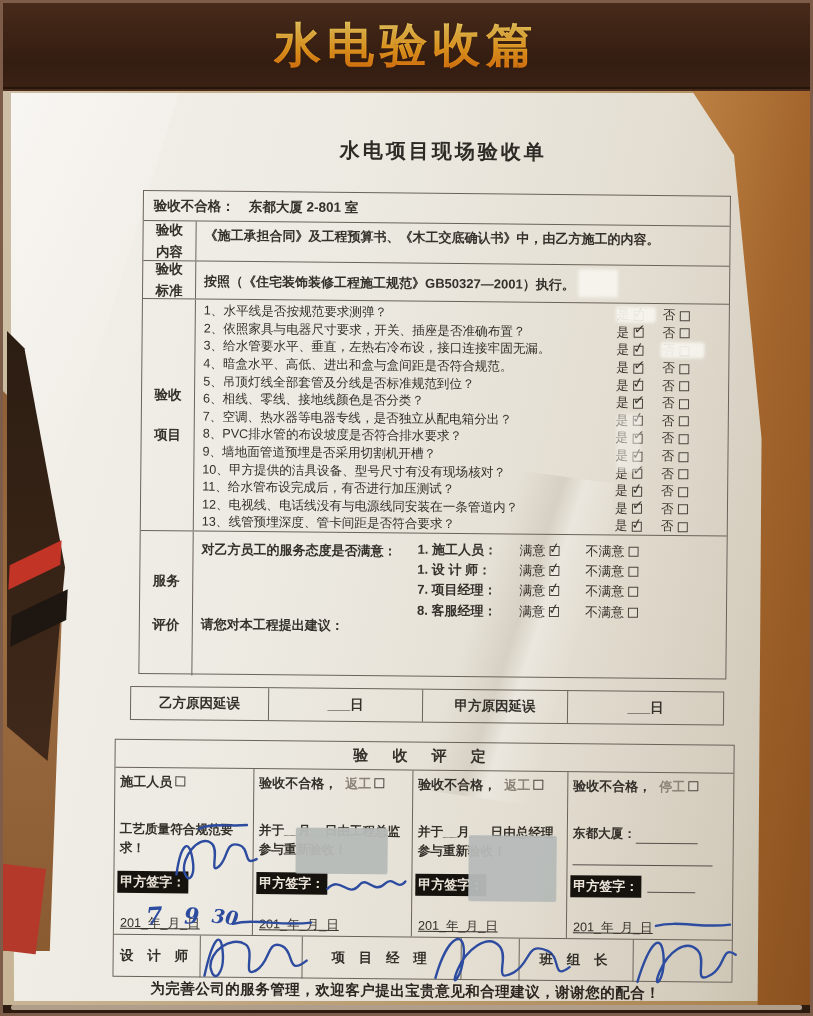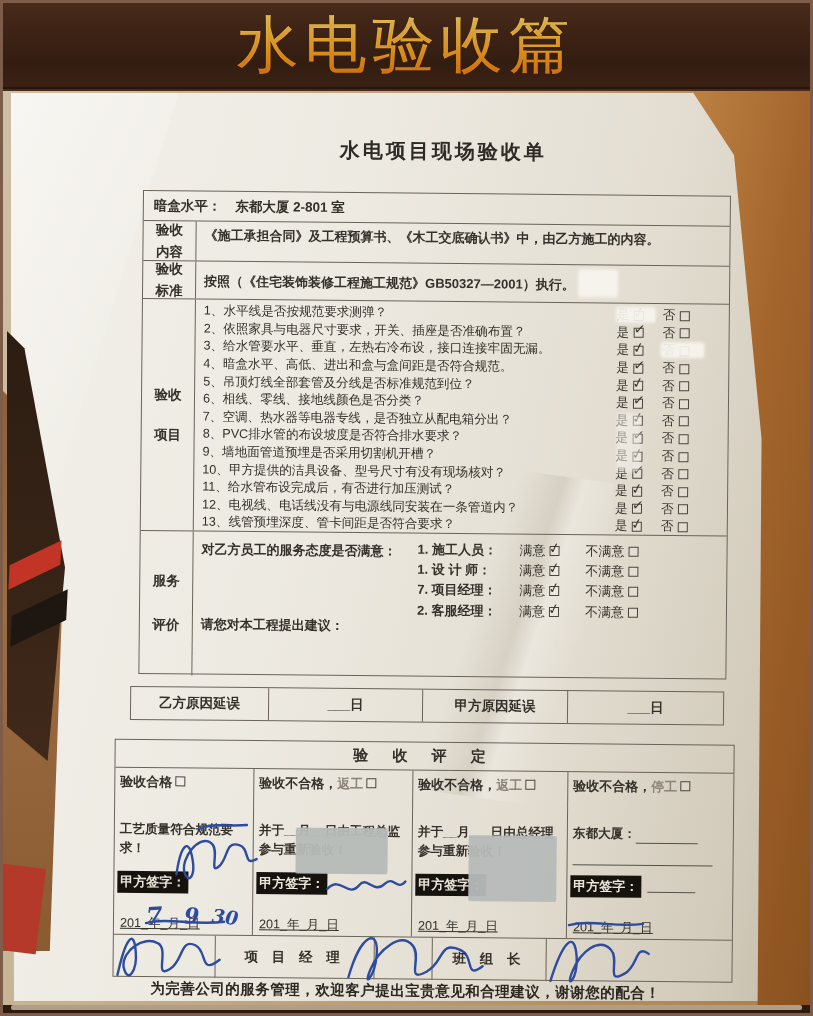--- a/index.html
+++ b/index.html
@@ -11,21 +11,21 @@
     border:3px solid #7d5c49;
   }
   
   .banner{
     position:absolute;left:0;top:0;width:807px;height:86px;
     background:linear-gradient(#482a1a,#331d11 70%,#3a2114);
     display:flex;align-items:center;justify-content:center;
     border-bottom:2px solid #241409;
   }
   .banner-title{
-    font-size:62px;font-weight:normal;letter-spacing:6px;color:#ffab17;
+    font-size:47px;font-weight:bold;letter-spacing:6px;color:#ffab17;
     background:linear-gradient(#ffe06a 15%,#ffb salaried 0,#ffb127 55%,#f07e10 90%);
     background:linear-gradient(#ffe06a 15%,#ffb127 55%,#f07e10 90%);
     -webkit-background-clip:text;background-clip:text;-webkit-text-fill-color:transparent;
     text-shadow:0 0 2px rgba(90,40,0,.25);
   }
   
   .photo{
     position:absolute;left:0;top:88px;width:807px;height:914px;
     background:linear-gradient(100deg,#cdbfa6,#b99a6e 60%,#a97f49);
     overflow:hidden;
@@ -106,21 +106,21 @@
   .delay{left:132px;top:595px;width:594px;height:34px;display:flex;}
   .dcell{border-right:1px solid #6a635a;display:flex;align-items:center;justify-content:center;font-size:13.5px;font-weight:bold;}
   .dcell:last-child{border-right:none;}
   
   .eval{left:117px;top:648px;width:620px;height:238px;}
   .ehead{height:28px;display:flex;align-items:center;justify-content:center;font-size:15px;font-weight:bold;letter-spacing:10px;border-bottom:1px solid #6a635a;}
   .ebody{display:flex;height:167px;border-bottom:1px solid #6a635a;}
   .ecol{position:relative;border-right:1px solid #6a635a;flex:none;}
   .ecol:last-child{border-right:none;}
   .etitle{position:absolute;left:5px;top:5px;font-size:13px;font-weight:bold;white-space:nowrap;}
-  .etag{color:#8b8377;margin-left:0;}
+  .etag{color:#8b8377;margin-left:8px;}
   .etitle .box{margin-left:3px;}
   .ebodytxt{position:absolute;left:5px;top:52px;right:3px;font-size:12.6px;line-height:19px;font-weight:bold;}
   .esign{position:absolute;left:3px;top:103px;display:flex;align-items:center;}
   .sign-label{background:#16120e;color:#ece6da;font-size:13px;font-weight:bold;padding:2px 3px;white-space:nowrap;}
   .edate{position:absolute;left:6px;bottom:2px;font-size:12.6px;white-space:nowrap;text-decoration:underline;}
   .uline{display:inline-block;border-bottom:1.2px solid #55504a;height:12px;vertical-align:bottom;}
   .redact{position:absolute;background:rgba(182,186,184,.95);filter:blur(.7px);border-radius:2px;}
   .hand{position:absolute;color:#2d4c9f;font-weight:bold;font-style:italic;font-family:"DejaVu Serif",serif;}
   .sig{position:absolute;pointer-events:none;}
   .sig path{fill:none;stroke:#2d4c9f;stroke-width:2.4;stroke-linecap:round;}
@@ -151,21 +151,21 @@
     <div class="chev-black"></div>
     <div class="strip-red"></div>
 
     <div class="form-layer">
 
       <div class="form-title">水电项目现场验收单</div>
 
       <div class="tbl" style="left:140px;top:99px;width:588px;height:484px;">
 
         <div class="row r-name">
-          <span>暗盒水平：</span>
+          <span>验收不合格：</span>
           <span class="val">东都大厦 2-801 室</span>
         </div>
 
         <div class="row r-content">
           <div class="lblcol">
             <span>验收</span>
             <span>内容</span>
           </div>
           <div class="cellmain">
             <div class="txt">《施工承担合同》及工程预算书、《木工交底确认书》中，由乙方施工的内容。</div>
@@ -407,21 +407,21 @@
                     <span class="box">
                       <i class="tick">✓</i>
                     </span>
                   </span>
                   <span class="unsat">
                     <span>不满意</span>
                     <span class="box"></span>
                   </span>
                 </div>
               <div class="rating">
-                  <span class="rname">2. 客服经理：</span>
+                  <span class="rname">8. 客服经理：</span>
                   <span class="sat">
                     <span>满意</span>
                     <span class="box">
                       <i class="tick">✓</i>
                     </span>
                   </span>
                   <span class="unsat">
                     <span>不满意</span>
                     <span class="box"></span>
                   </span>
@@ -437,21 +437,21 @@
         <div class="dcell" style="width:154px;">___日</div>
         <div class="dcell" style="width:145px;">甲方原因延误</div>
         <div class="dcell" style="flex:1;">___日</div>
       </div>
 
       <div class="tbl eval">
         <div class="ehead">验 收 评 定</div>
         <div class="ebody">
 
           <div class="ecol" style="width:139px;">
-            <div class="etitle"><span>验收合格</span><span class="box"></span></div>
+            <div class="etitle"><span>施工人员</span><span class="box"></span></div>
             <div class="ebodytxt">工艺质量符合规范要求！</div>
             <div class="esign">
                 <span class="sign-label">甲方签字：</span>
               </div>
             <svg class="sig" style="left:44px;top:46px;" width="110" height="80" viewBox="0 0 110 80">
               <path d="M18 60 C22 30,30 22,34 45 C37 62,30 70,26 58 C22 44,40 20,52 28 C62 34,50 60,60 52 C70 44,66 26,80 30 C92 33,84 52,98 44"></path>
               <path d="M40 14 C55 8,70 12,88 10"></path>
             </svg>
             <div class="edate">
               <span>201_年_月_日</span>
@@ -489,20 +489,21 @@
             <div class="ebodytxt"><span>东都大厦：</span><span class="uline" style="width:62px;"></span><br><span class="uline" style="width:140px;margin-top:10px;"></span></div>
             <div class="esign">
                 <span class="sign-label">甲方签字：</span>
                 <span class="uline" style="width:48px;margin-left:6px;"></span>
               </div>
             <div class="edate"><span>201_年_月_日</span></div>
           </div>
         </div>
 
         <div class="estaff">
+          <div class="scell" style="width:87px;">设 计 师</div>
           <div class="scell" style="width:102px;">
             <svg class="sig" style="left:-18px;top:-24px;" width="150" height="86" viewBox="0 0 150 86">
               <path d="M22 64 C30 26,38 18,40 40 C42 60,32 74,28 56 C26 40,48 24,62 32 C74 38,58 68,74 58 C88 50,84 26,100 34 C112 40,104 64,124 48"></path>
               <path d="M50 12 C72 6,96 14,128 10"></path>
             </svg>
           </div>
           <div class="scell" style="width:159px;">项 目 经 理</div>
           <div class="scell" style="width:58px;">
             <svg class="sig" style="left:-40px;top:-26px;" width="160" height="90" viewBox="0 0 160 90">
               <path d="M14 66 C26 22,44 16,42 44 C40 66,28 78,36 58 C44 38,66 20,78 34 C88 46,70 72,92 60 C110 50,104 28,126 38 C140 44,130 68,148 54"></path>

